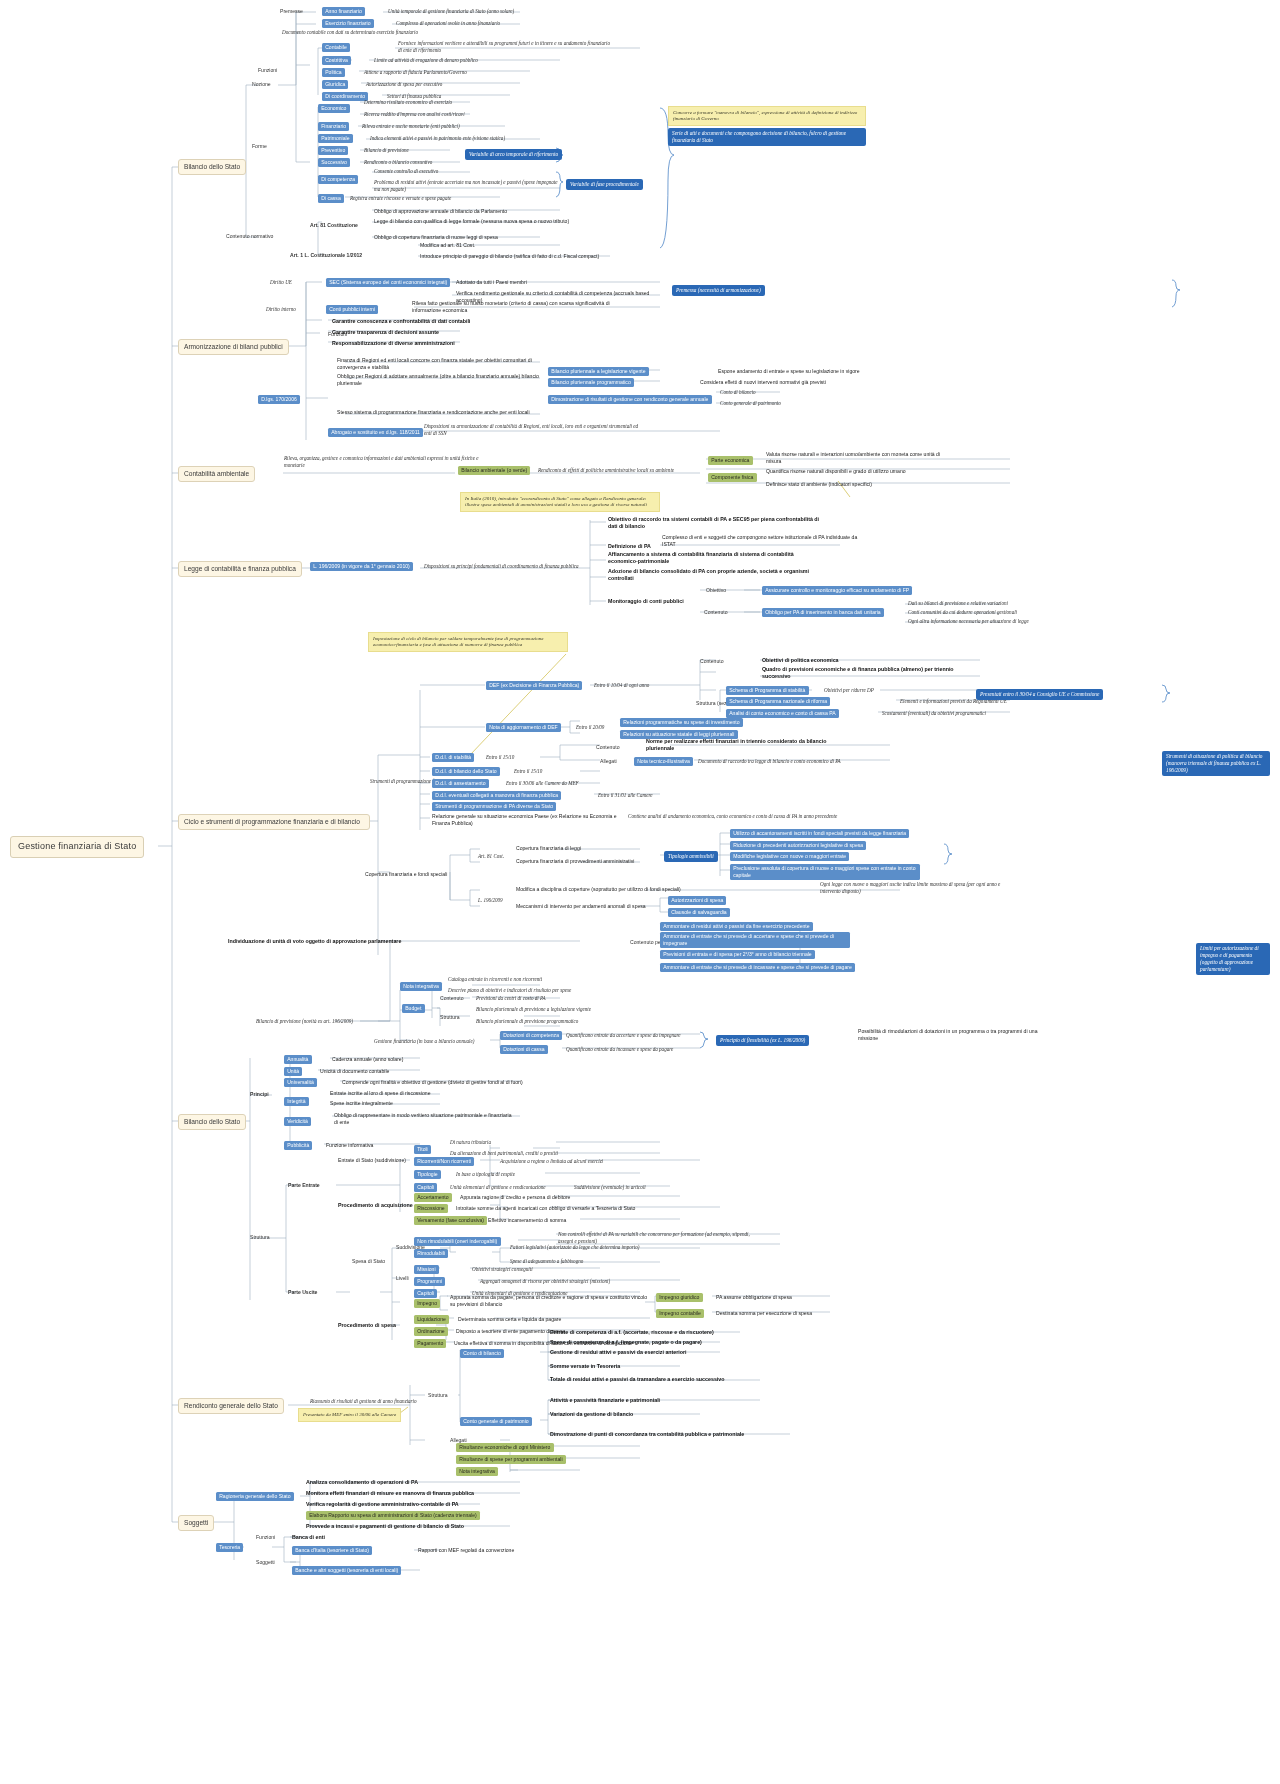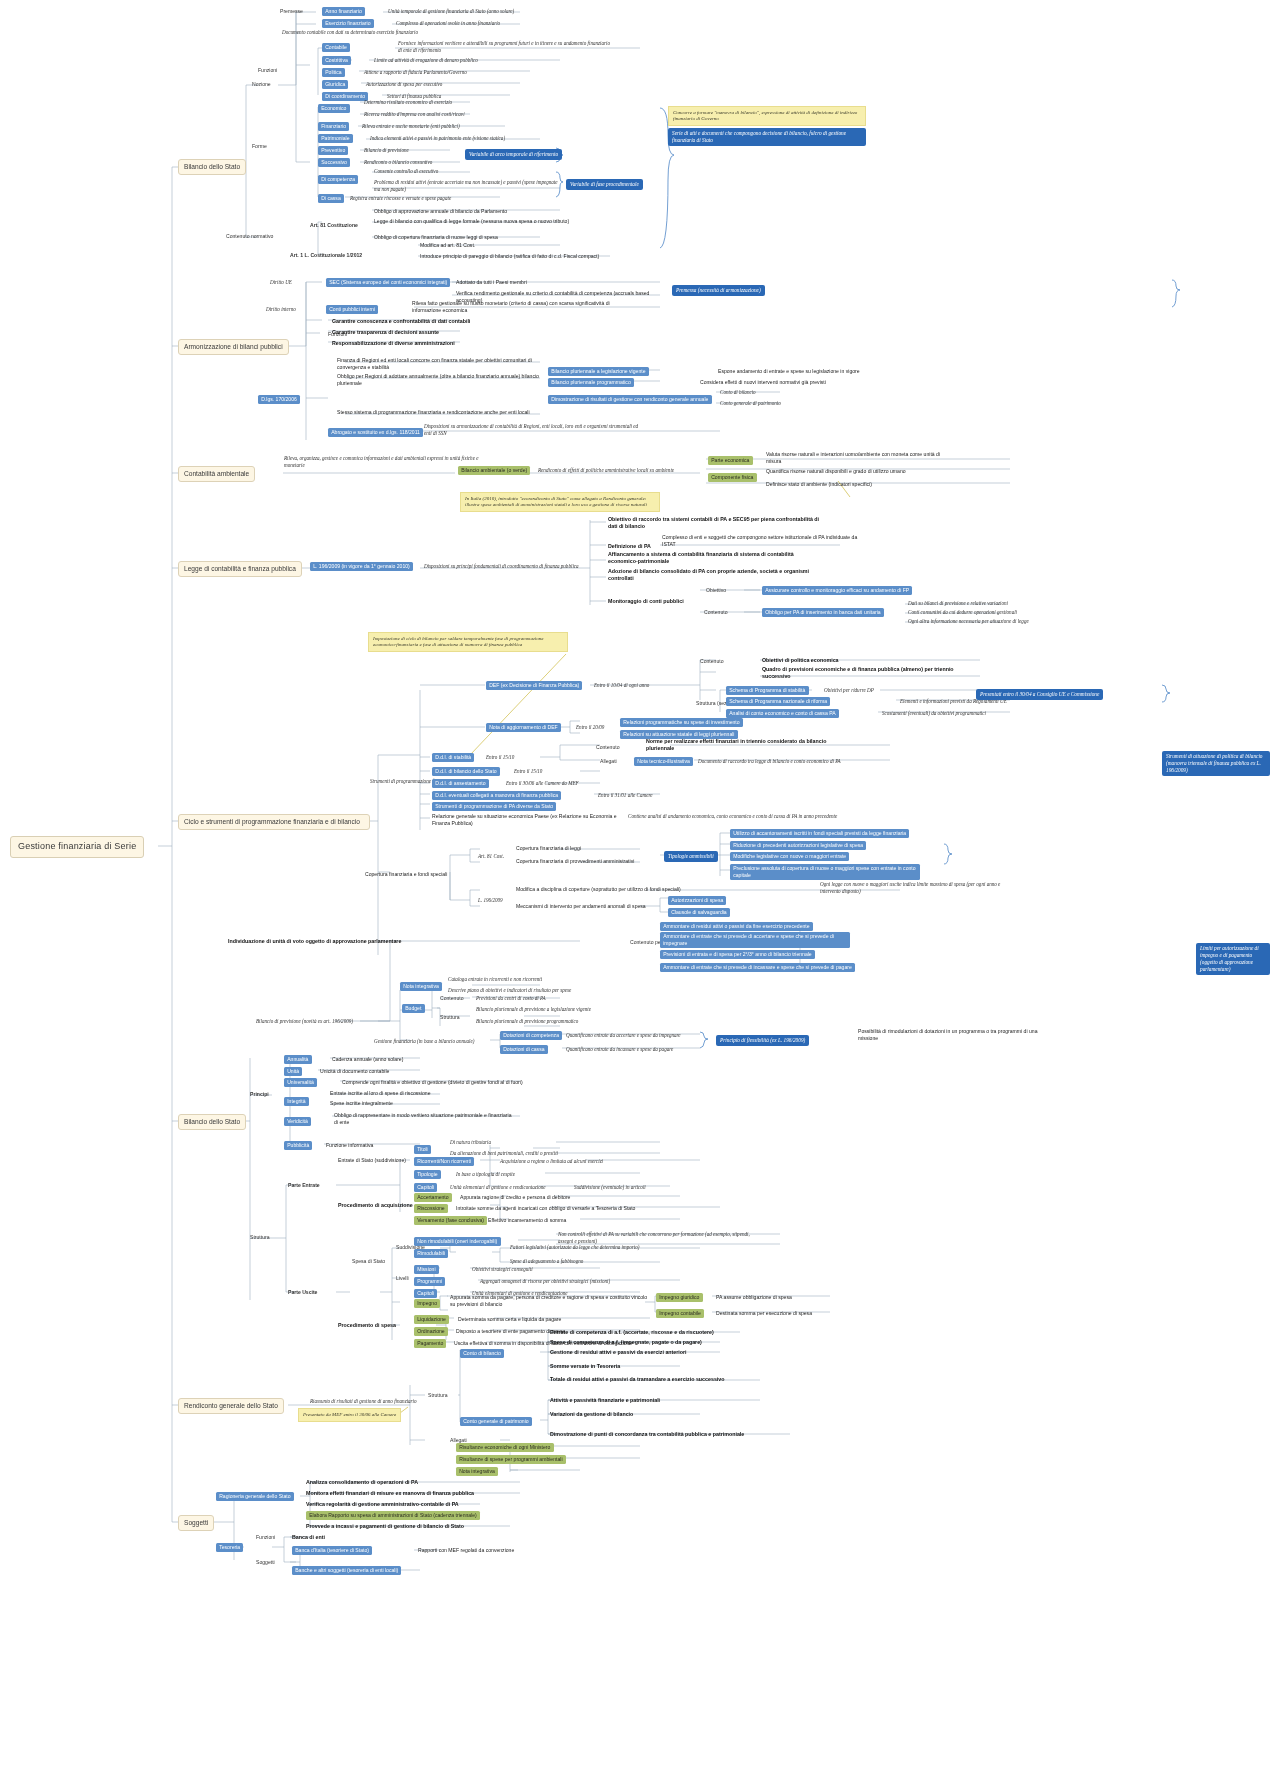--- a/index.html
+++ b/index.html
@@ -448,21 +448,21 @@
     <path d="M700 1032 Q704 1032 704 1036 Q704 1039 708 1039 Q704 1039 704 1043 Q704 1047 700 1048"></path>
   </g>
 
   <g fill="none" stroke="#d8c96a" stroke-width="0.9">
     <path d="M838 481 L850 497"></path>
     <path d="M566 654 L470 755"></path>
     <path d="M400 1413 L408 1407"></path>
   </g>
 </svg>
 
-<div class="n root" style="left:10px; top:836px;">Gestione finanziaria di Serie</div>
+<div class="n root" style="left:10px; top:836px;">Gestione finanziaria di Stato</div>
 
 <div class="n topic" style="left:178px; top:159px;">Bilancio dello Stato</div>
 
 <div class="n lbl" style="left:252px; top:81px;">Nozione</div>
 <div class="n lbl" style="left:252px; top:143px;">Forme</div>
 <div class="n lbl" style="left:226px; top:233px;">Contenuto normativo</div>
 
 <div class="n lbl" style="left:280px; top:8px;">Premesse</div>
 <div class="n chip" style="left:322px; top:7px;">Anno finanziario</div>
 <div class="n it" style="left:388px; top:8px; width:180px;">Unità temporale di gestione finanziaria di Stato (anno solare)</div>

